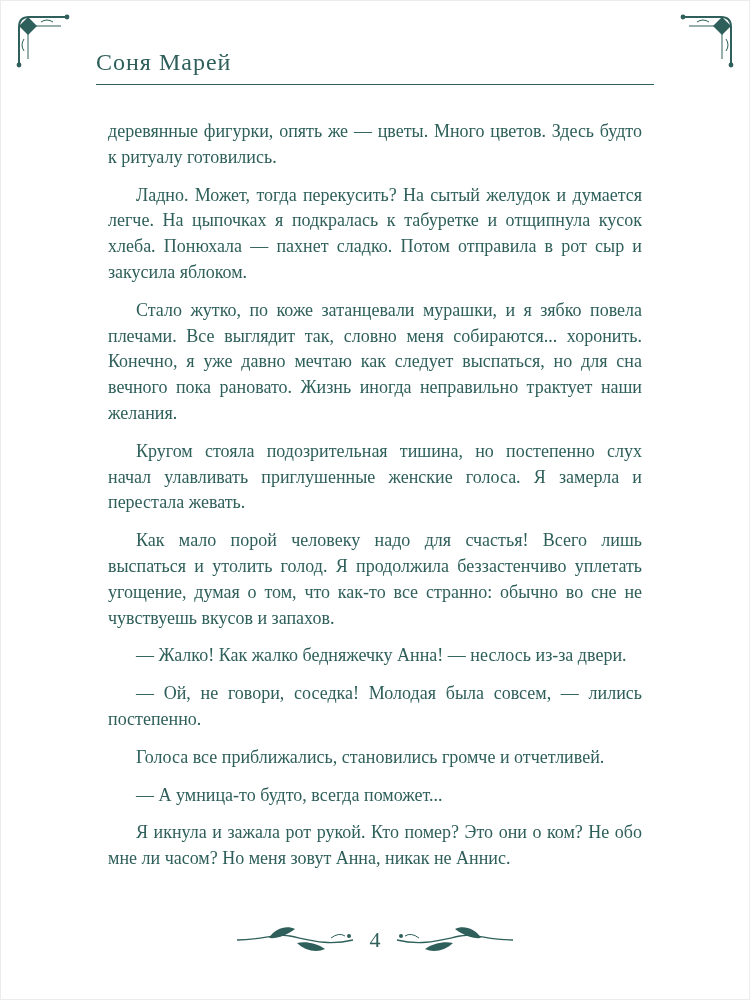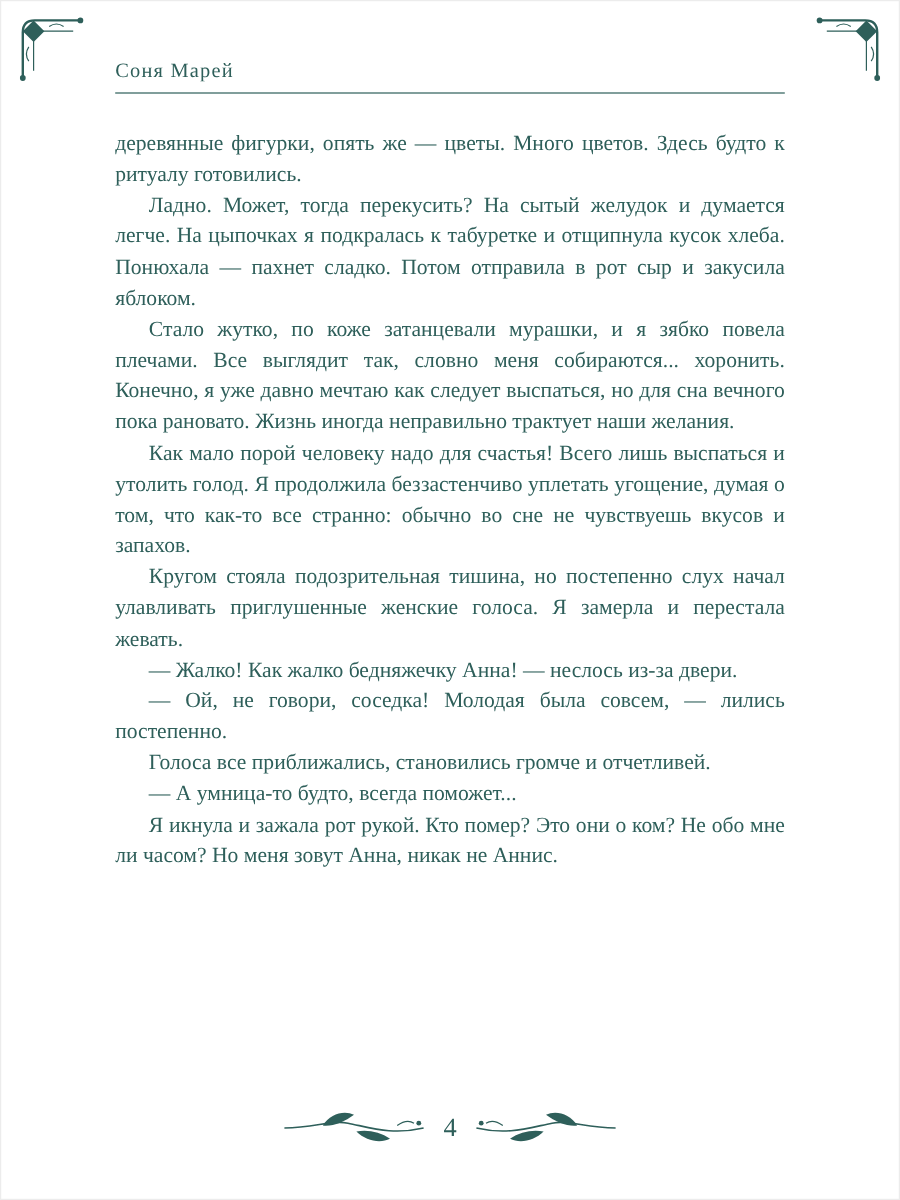--- a/index.html
+++ b/index.html
@@ -27,41 +27,41 @@
   .corner.left  { left: 14px; }
   .corner.right { right: 14px; transform: scaleX(-1); }
 
   .header {
     position: absolute;
     top: 48px;
     left: 95px;
     right: 95px;
   }
   .author {
-    font-size: 17px;
+    font-size: 24px;
     letter-spacing: 1px;
     color: #2e5f5a;
   }
   .header-rule {
     margin-top: 8px;
     height: 0;
     border-top: 1.5px solid #2e5f5a;
   }
 
   .body-text {
     position: absolute;
     top: 106px;
     left: 95px;
     right: 95px;
     text-align: justify;
     font-size: 18px;
     line-height: 25.8px;
   }
   .body-text p {
-    margin: 0;
+    margin: 12px;
     text-indent: 28px;
   }
   .body-text p.noindent {
     text-indent: 0;
   }
 
   .footer {
     position: absolute;
     left: 0;
     right: 0;
@@ -106,22 +106,22 @@
 
   <div class="header">
     <div class="author">Соня Марей</div>
     <div class="header-rule"></div>
   </div>
 
   <div class="body-text">
     <p class="noindent">деревянные фигурки, опять же — цветы. Много цветов. Здесь будто к ритуалу готовились.</p>
     <p>Ладно. Может, тогда перекусить? На сытый желудок и думается легче. На цыпочках я подкралась к табуретке и отщипнула кусок хлеба. Понюхала — пахнет сладко. Потом отправила в рот сыр и закусила яблоком.</p>
     <p>Стало жутко, по коже затанцевали мурашки, и я зябко повела плечами. Все выглядит так, словно меня собираются... хоронить. Конечно, я уже давно мечтаю как следует выспаться, но для сна вечного пока рановато. Жизнь иногда неправильно трактует наши желания.</p>
+    <p>Кругом стояла подозрительная тишина, но постепенно слух начал улавливать приглушенные женские голоса. Я замерла и перестала жевать.</p>
     <p>Как мало порой человеку надо для счастья! Всего лишь выспаться и утолить голод. Я продолжила беззастенчиво уплетать угощение, думая о том, что как-то все странно: обычно во сне не чувствуешь вкусов и запахов.</p>
-    <p>Кругом стояла подозрительная тишина, но постепенно слух начал улавливать приглушенные женские голоса. Я замерла и перестала жевать.</p>
     <p>— Жалко! Как жалко бедняжечку Анна! — неслось из-за двери.</p>
     <p>— Ой, не говори, соседка! Молодая была совсем, — лились постепенно.</p>
     <p>Голоса все приближались, становились громче и отчетливей.</p>
     <p>— А умница-то будто, всегда поможет...</p>
     <p>Я икнула и зажала рот рукой. Кто помер? Это они о ком? Не обо мне ли часом? Но меня зовут Анна, никак не Аннис.</p>
   </div>
 
   <div class="footer">
     <svg class="flourish" width="120" height="34" viewBox="0 0 120 34" aria-hidden="true">
       <path d="M2,17 C28,17 40,10 55,13 C75,17 92,23 118,17" fill="none" stroke="#2e5f5a" stroke-width="1.3"></path>

